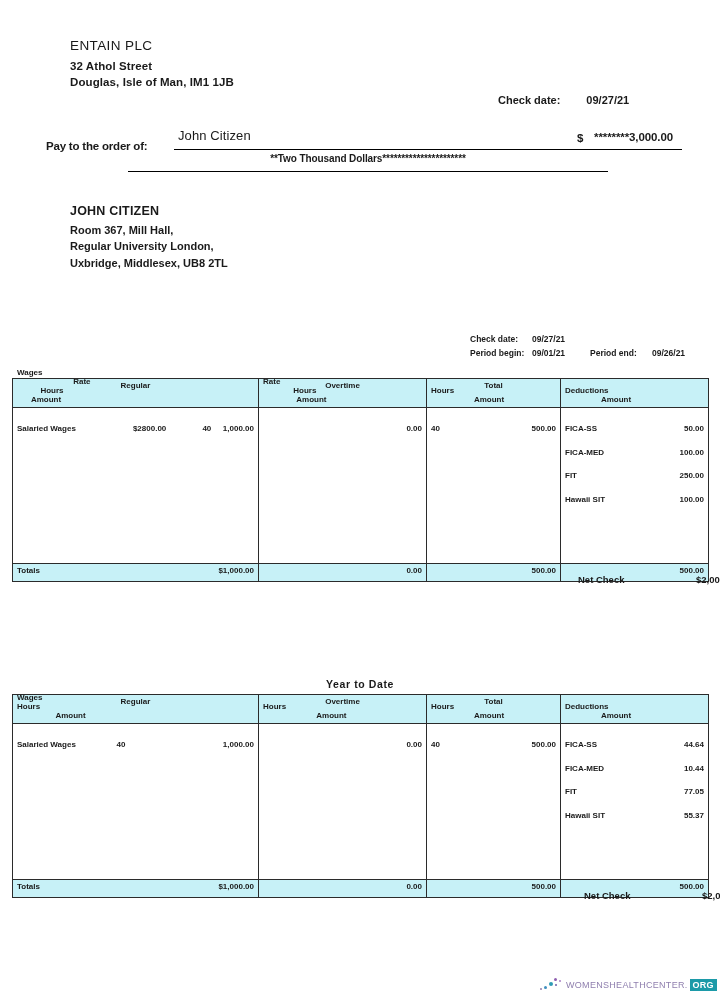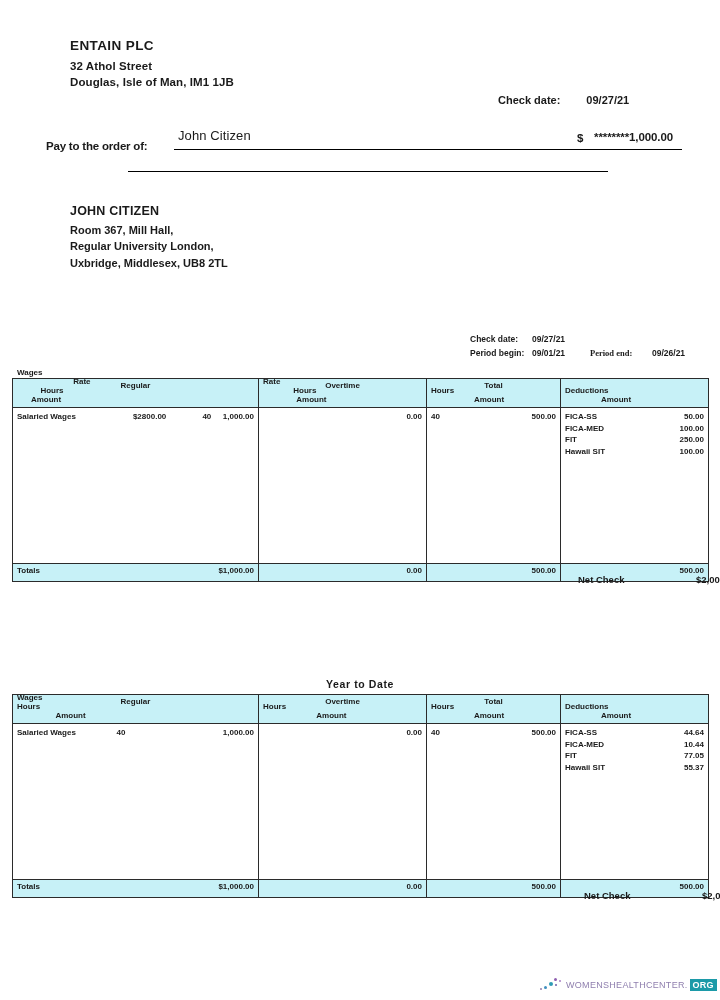--- a/index.html
+++ b/index.html
@@ -24,21 +24,21 @@
 
   
   .company-block {
     position: absolute;
     left: 70px;
     top: 36px;
     line-height: 1.45;
   }
   .company-name {
     font-size: 13.5px;
-    font-weight: bold;
+    font-weight: normal;
     letter-spacing: .4px;
     margin-bottom: 2px;
   }
   .company-line {
     font-size: 11.5px;
     font-weight: bold;
     letter-spacing: .1px;
   }
 
   .check-date-row {
@@ -152,21 +152,21 @@
     left: 470px;
     top: 332px;
     font-size: 8.5px;
     font-weight: bold;
     line-height: 1.65;
     white-space: nowrap;
   }
   .stub-meta .row { display: block; }
   .stub-meta .k { display: inline-block; width: 62px; }
   .stub-meta .v { display: inline-block; width: 58px; }
-  .stub-meta .k2 { display: inline-block; width: 62px; font-family: Liberation Serif, serif; }
+  .stub-meta .k2 { display: inline-block; width: 62px; }
 
   
   .stub {
     position: absolute;
     left: 12px;
     width: 696px;
   }
   .stub.first { top: 378px; }
   .stub.ytd { top: 694px; }
 
@@ -230,21 +230,21 @@
     background: #ffffff;
     padding: 3px 4px 0 4px !important;
   }
 
   .line-row {
     display: flex;
     font-size: 8px;
     font-weight: bold;
     line-height: 1.45;
   }
-  .line-row span { white-space: nowrap; }
+  .line-row span { white-space: nowrap; margin-top: 12px; }
 
   .totals-cell {
     background: #c7f1f7;
     height: 15px;
     padding: 2px 4px 0 4px !important;
     font-size: 8px;
     font-weight: bold;
   }
   .t-flex { display: flex; }
   .t-left { text-align: left; }
@@ -306,25 +306,26 @@
 
   <div class="check-date-row">
     <span class="lbl">Check date:</span><span>09/27/21</span>
   </div>
 
   <div class="pay-row">
     <div class="pay-label">Pay to the order of:</div>
     <div class="payee-name">John Citizen</div>
     <div class="payee-rule"></div>
     <div class="dollar-sign">$</div>
-    <div class="amount-figure">********1,000.00</div>
+    <div class="amount-figure">********3,000.00</div>
     <div class="amount-rule"></div>
   </div>
 
   <div class="words-row">
+    <div class="words-text">**Two  Thousand Dollars**********************</div>
     <div class="words-rule"></div>
   </div>
 
   <div class="payee-block">
     <div class="pname">JOHN CITIZEN</div>
     <div class="pline">Room 367, Mill Hall,</div>
     <div class="pline">Regular University London,</div>
     <div class="pline">Uxbridge, Middlesex, UB8 2TL</div>
   </div>
 

